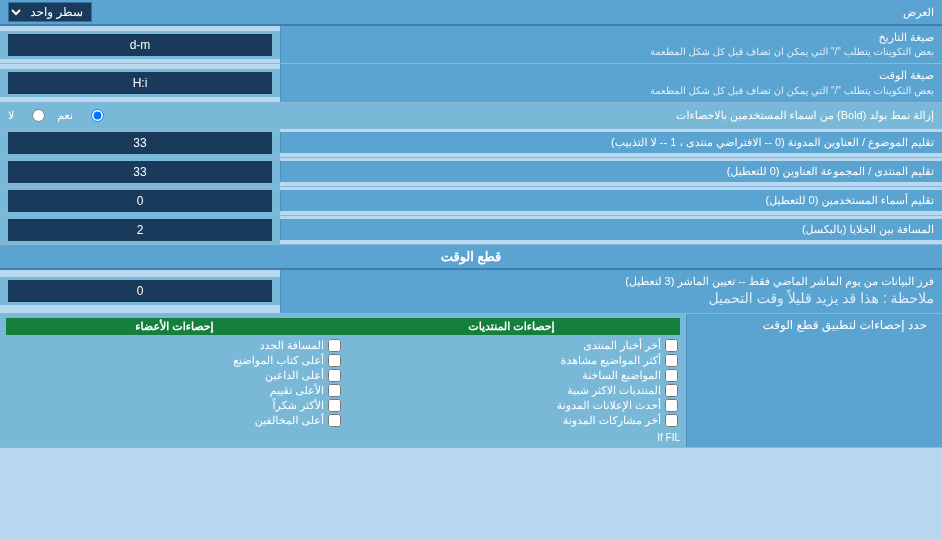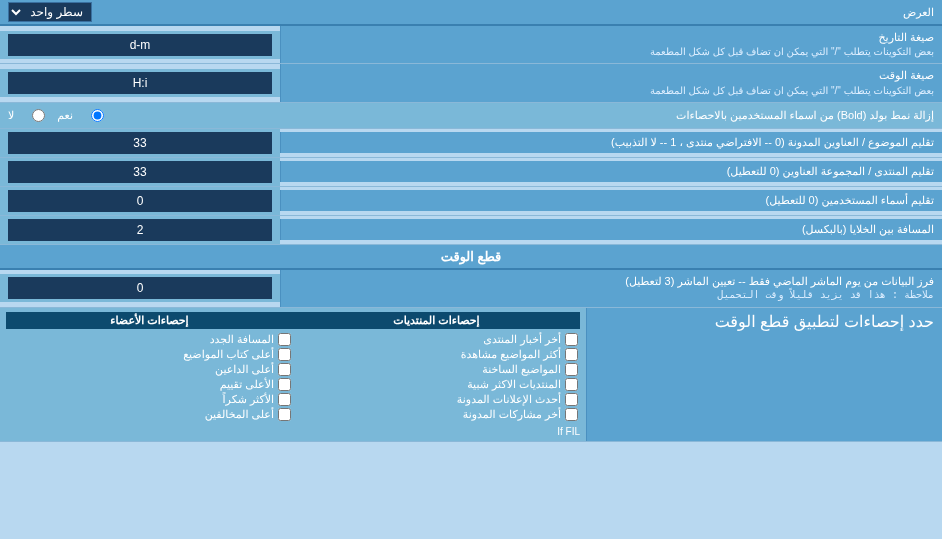--- a/index.html
+++ b/index.html
@@ -159,25 +159,25 @@
       min-height: 26px;
       border-bottom: 1px solid #8ab8d8;
     }
 
     .stats-outer {
       display: flex;
       width: 100%;
     }
 
     .apply-col {
-      width: 356px;
+      width: 256px;
       background: #5ba3d0;
       color: #fff;
-      font-size: 16px;
-      padding: 4px 8px;
+      font-size: 12px;
+      padding: 4px 15px;
       text-align: right;
       border-left: 1px solid #4a90c0;
     }
 
     .checkboxes-area {
       flex: 1;
       background: #7ab8d8;
       padding: 4px 6px;
     }
 
@@ -186,21 +186,21 @@
       gap: 0;
     }
 
     .cb-col {
       flex: 1;
       display: flex;
       flex-direction: column;
     }
 
     .col-header-bar {
-      background: #0c4a6e;
+      background: #15803d;
       color: #fff;
       font-weight: bold;
       text-align: center;
       font-size: 11px;
       padding: 2px 4px;
       margin-bottom: 3px;
     }
   </style>
 </head>
 <body>
@@ -278,21 +278,21 @@
     </div>
   </div>
 
   <div class="section-header">
     <span>قطع الوقت</span>
   </div>
 
   <div class="row tall-row">
     <div class="row-label">
       <div>فرز البيانات من يوم الماشر الماضي فقط -- تعيين الماشر (3 لتعطيل)</div>
-      <div style="font-size:10px; color:#ddeeff;font-family:Liberation Mono, monospace;">ملاحظة : هذا قد يزيد قليلاً وقت التحميل</div>
+      <div style="font-size:14px; color:#ddeeff;">ملاحظة : هذا قد يزيد قليلاً وقت التحميل</div>
     </div>
     <div class="row-input-container">
       <input type="text" class="row-input" value="0" style="">
     </div>
   </div>
 
   <div class="bottom-full-row">
     <div class="stats-outer">
 
       <div class="apply-col">

